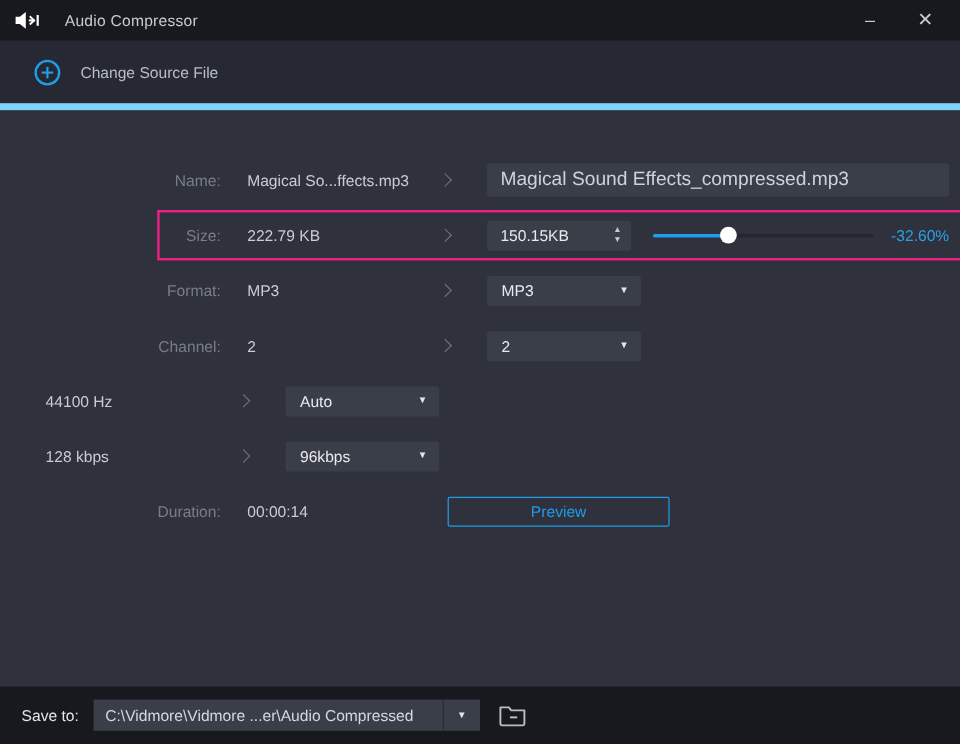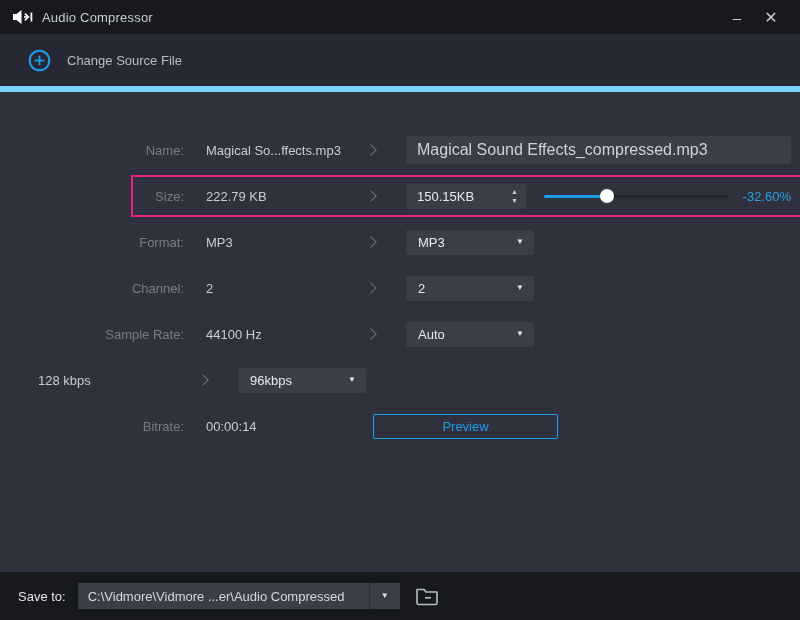--- a/index.html
+++ b/index.html
@@ -10,21 +10,21 @@
     background:#2f323c;
     color:#c9ccd3;
     overflow:hidden;
     -webkit-font-smoothing:antialiased;
   }
   .window { width:800px; height:620px; display:flex; flex-direction:column; }
 
   
   .titlebar {
     height:34px; background:#17191f; display:flex; align-items:center;
-    padding:0 12px; flex:0 0 auto;
+    padding:0 12px; flex:0 0 auto;gap:12px;
   }
   .titlebar .app-icon { display:flex; align-items:center; margin-right:9px; }
   .titlebar .title { color:#c9ccd2; font-size:13px; letter-spacing:.2px; }
   .titlebar .spacer { flex:1; }
   .winbtn {
     width:34px; height:34px; display:flex; align-items:center; justify-content:center;
     color:#c9ccd2; font-size:15px; cursor:default; background:transparent; border:none;
     font-family:"Liberation Sans", sans-serif;
   }
   .winbtn.close { font-size:16px; }
@@ -194,21 +194,20 @@
         </span>
       <div class="field-area">
         <div class="dropdown">
           <span class="dd-text">2</span>
           <span class="dd-arrow">▼</span>
         </div>
       </div>
     </div>
 
     <div class="row">
-      <span class="col-label">Sample Rate:</span>
       <span class="col-value">44100 Hz</span>
       <span class="col-chevron">
           <span class="chev"></span>
         </span>
       <div class="field-area">
         <div class="dropdown">
           <span class="dd-text">Auto</span>
           <span class="dd-arrow">▼</span>
         </div>
       </div>
@@ -221,21 +220,21 @@
         </span>
       <div class="field-area">
         <div class="dropdown">
           <span class="dd-text">96kbps</span>
           <span class="dd-arrow">▼</span>
         </div>
       </div>
     </div>
 
     <div class="row">
-      <span class="col-label">Bitrate:</span>
+      <span class="col-label">Duration:</span>
       <span class="col-value">00:00:14</span>
       <span class="col-chevron"></span>
       <div class="field-area">
         <button class="preview-btn">Preview</button>
       </div>
     </div>
 
   </div>
 
   <div class="footer">

